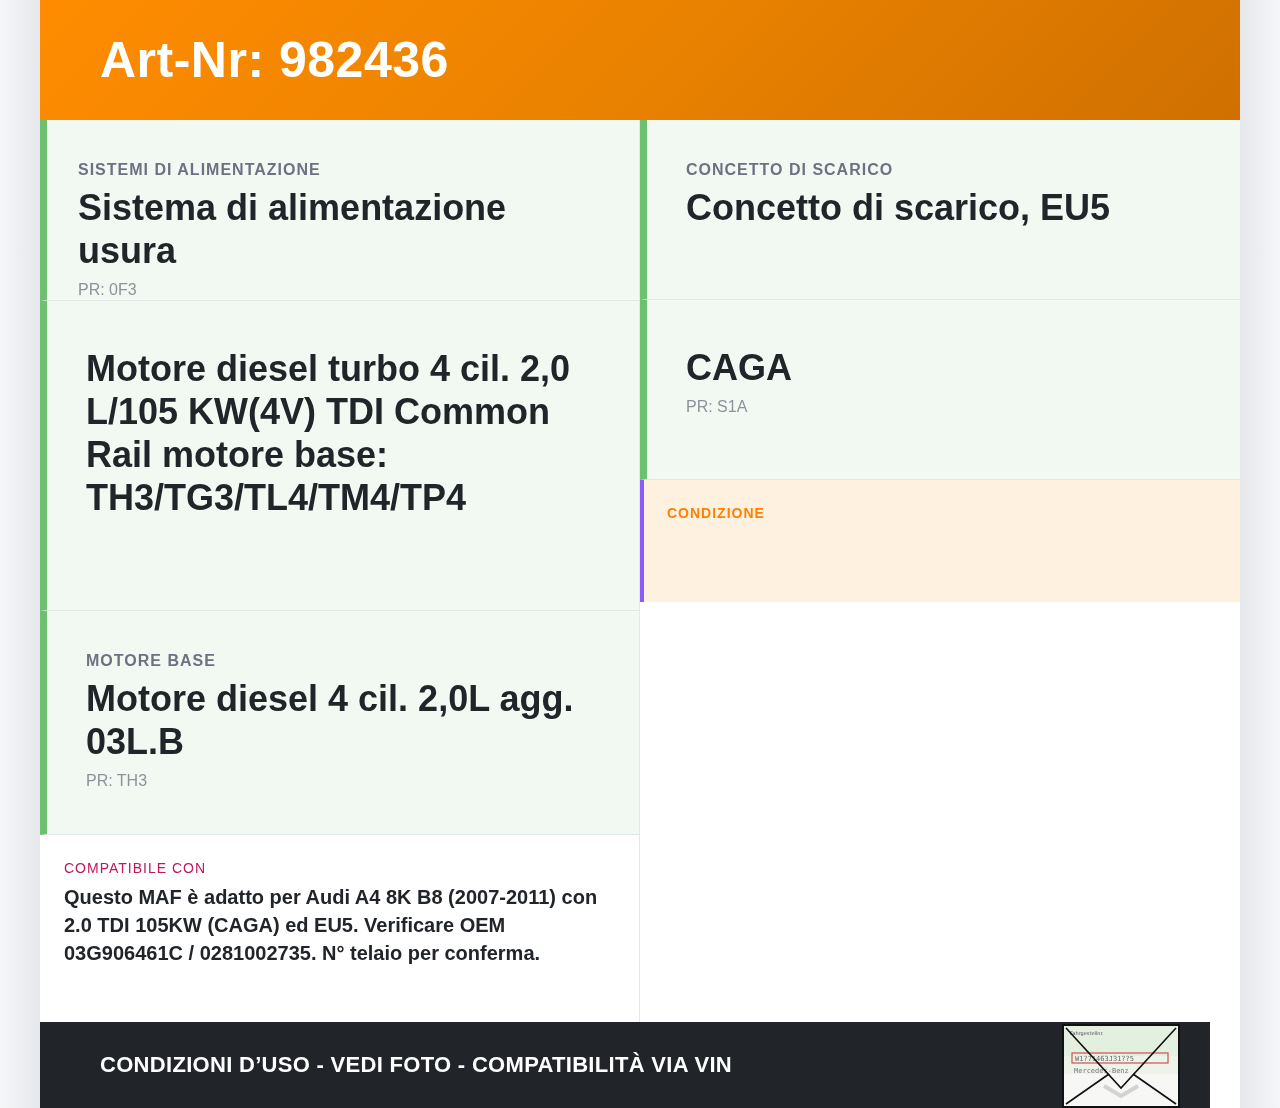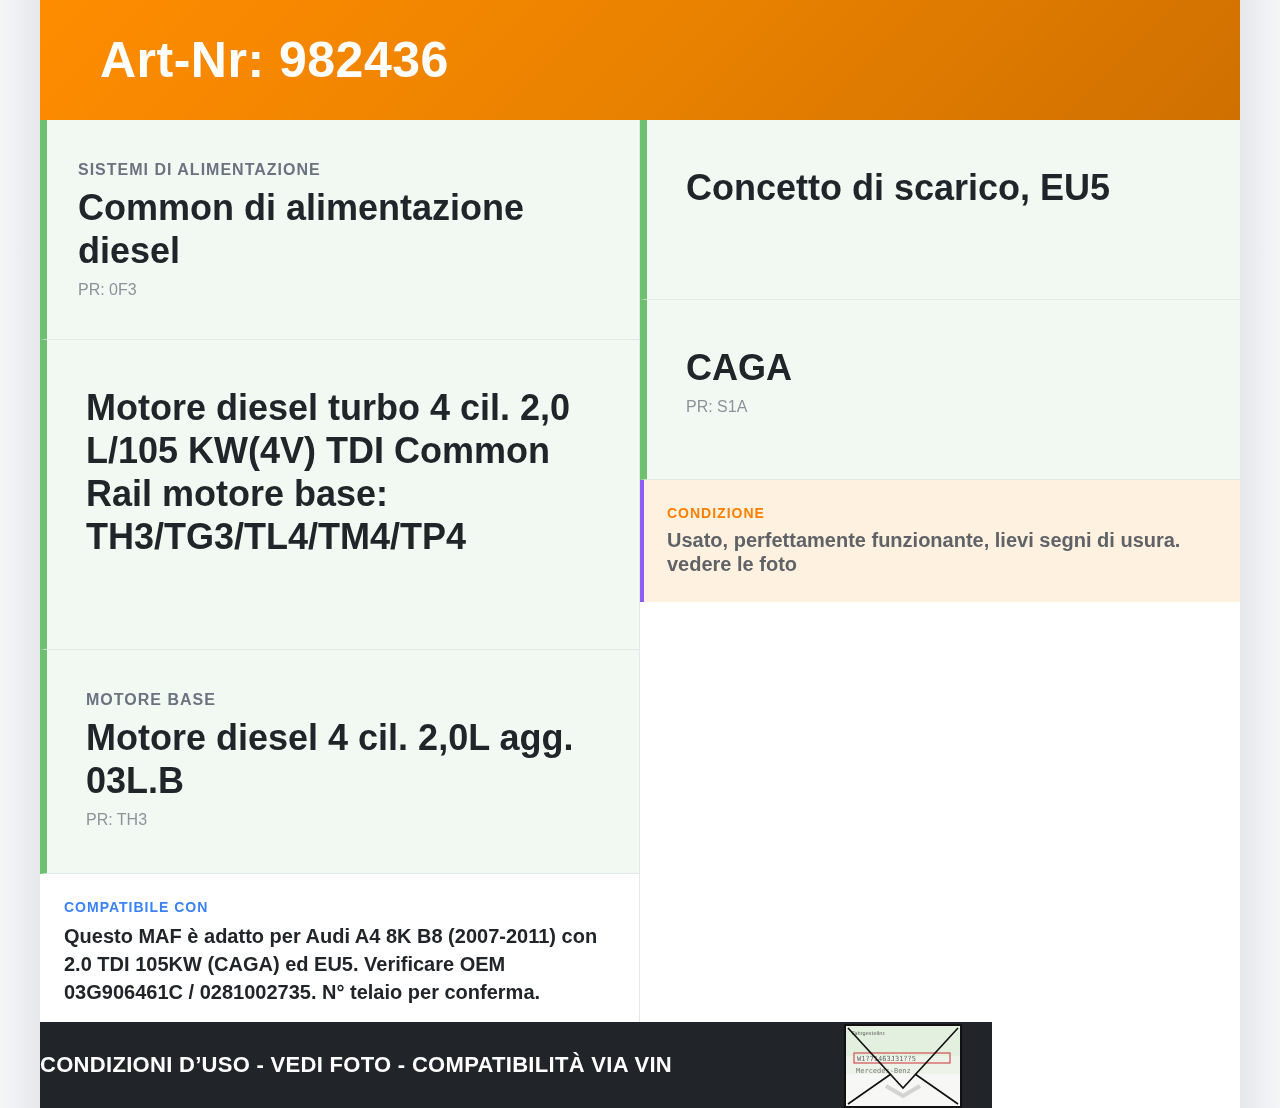--- a/index.html
+++ b/index.html
@@ -35,45 +35,45 @@
       font-size: 16px; font-weight: 700; color: #6b7280; letter-spacing: 1px;
       text-transform: uppercase; line-height: 20px;
     }
     .spec .value {
       font-size: 36px; font-weight: 700; color: #212529; line-height: 43px;
       margin-top: 6px;
     }
     .spec .pr {
       font-size: 16px; color: #8b939b; margin-top: 8px; line-height: 20px;
     }
-    .spec-a { height: 220px; padding-left: 31px; }
+    .spec-a { height: 181px; padding-left: 31px; }
     .spec-b { height: 310px; }
     .spec-c { height: 224px; }
     .spec-d { height: 180px; }
     .spec-e { height: 180px; }
     .compat { padding: 24px 24px 0 24px; background: #ffffff; flex: 1; }
     .compat .label {
-      font-size: 14px; font-weight: 700; color: #3b82f6; letter-spacing: 1px; line-height: 18px;
+      font-size: 14px; font-weight: 400; color: #be185d; letter-spacing: 1px; line-height: 18px;
     }
     .compat .text {
       font-size: 20px; font-weight: 700; color: #212529; line-height: 28px; margin-top: 6px;
     }
     .cond {
       background: #fff1df; border-left: 4px solid #8b5cf6;
       padding: 24px 24px 0 23px; height: 122px;
     }
     .cond .label {
       font-size: 14px; font-weight: 700; color: #ff8000; letter-spacing: 1px; line-height: 18px;
     }
     .cond .text {
       font-size: 20px; font-weight: 700; color: #5f6368; line-height: 24px; margin-top: 6px;
     }
     .footer {
-      position: absolute; left: 0; top: 1022px; width: 952px; height: 86px;
-      background: #212529; display: flex; align-items: center; 
+      position: absolute; left: 0; top: 1022px; width: 1170px; height: 86px;
+      background: #212529; display: flex; align-items: center; padding-left: 60px;
     }
     .footer .txt {
       color: #ffffff; font-size: 22px; font-weight: 700; letter-spacing: 0.3px;
     }
     .thumb {
       position: absolute; right: 30px; top: 2px; width: 118px; height: 84px;
       background: #ffffff; border: 2px solid #111;
       overflow: hidden;
     }
   </style>
@@ -82,48 +82,48 @@
 
 <div class="page">
   <div class="header">
     <h1>Art-Nr: 982436</h1>
   </div>
 
   <div class="grid">
     <div class="col col-left">
       <div class="spec spec-a">
         <div class="label">SISTEMI DI ALIMENTAZIONE</div>
-        <div class="value">Common di alimentazione diesel</div>
+        <div class="value">Sistema di alimentazione usura</div>
         <div class="pr">PR: 0F3</div>
       </div>
       <div class="spec spec-b">
         <div class="value">Motore diesel turbo 4 cil. 2,0 L/105 KW(4V) TDI Common Rail motore base: TH3/TG3/TL4/TM4/TP4</div>
       </div>
       <div class="spec spec-c">
         <div class="label">MOTORE BASE</div>
         <div class="value">Motore diesel 4 cil. 2,0L agg. 03L.B</div>
         <div class="pr">PR: TH3</div>
       </div>
       <div class="compat">
         <div class="label">COMPATIBILE CON</div>
         <div class="text">Questo MAF è adatto per Audi A4 8K B8 (2007-2011) con 2.0 TDI 105KW (CAGA) ed EU5. Verificare OEM 03G906461C / 0281002735. N° telaio per conferma.</div>
       </div>
     </div>
 
     <div class="col col-right">
       <div class="spec spec-d">
+        <div class="label">CONCETTO DI SCARICO</div>
         <div class="value">Concetto di scarico, EU5</div>
       </div>
       <div class="spec spec-e">
         <div class="value">CAGA</div>
         <div class="pr">PR: S1A</div>
       </div>
       <div class="cond">
         <div class="label">CONDIZIONE</div>
-        <div class="text">Usato, perfettamente funzionante, lievi segni di usura. vedere le foto</div>
       </div>
     </div>
   </div>
 
   <div class="footer">
     <div class="txt">CONDIZIONI D’USO - VEDI FOTO - COMPATIBILITÀ VIA VIN</div>
     <div class="thumb">
       <svg width="114" height="80" viewBox="0 0 114 80">
         <rect x="0" y="0" width="114" height="80" fill="#eef3ea"></rect>
         <rect x="0" y="0" width="114" height="30" fill="#e3efdf"></rect>

